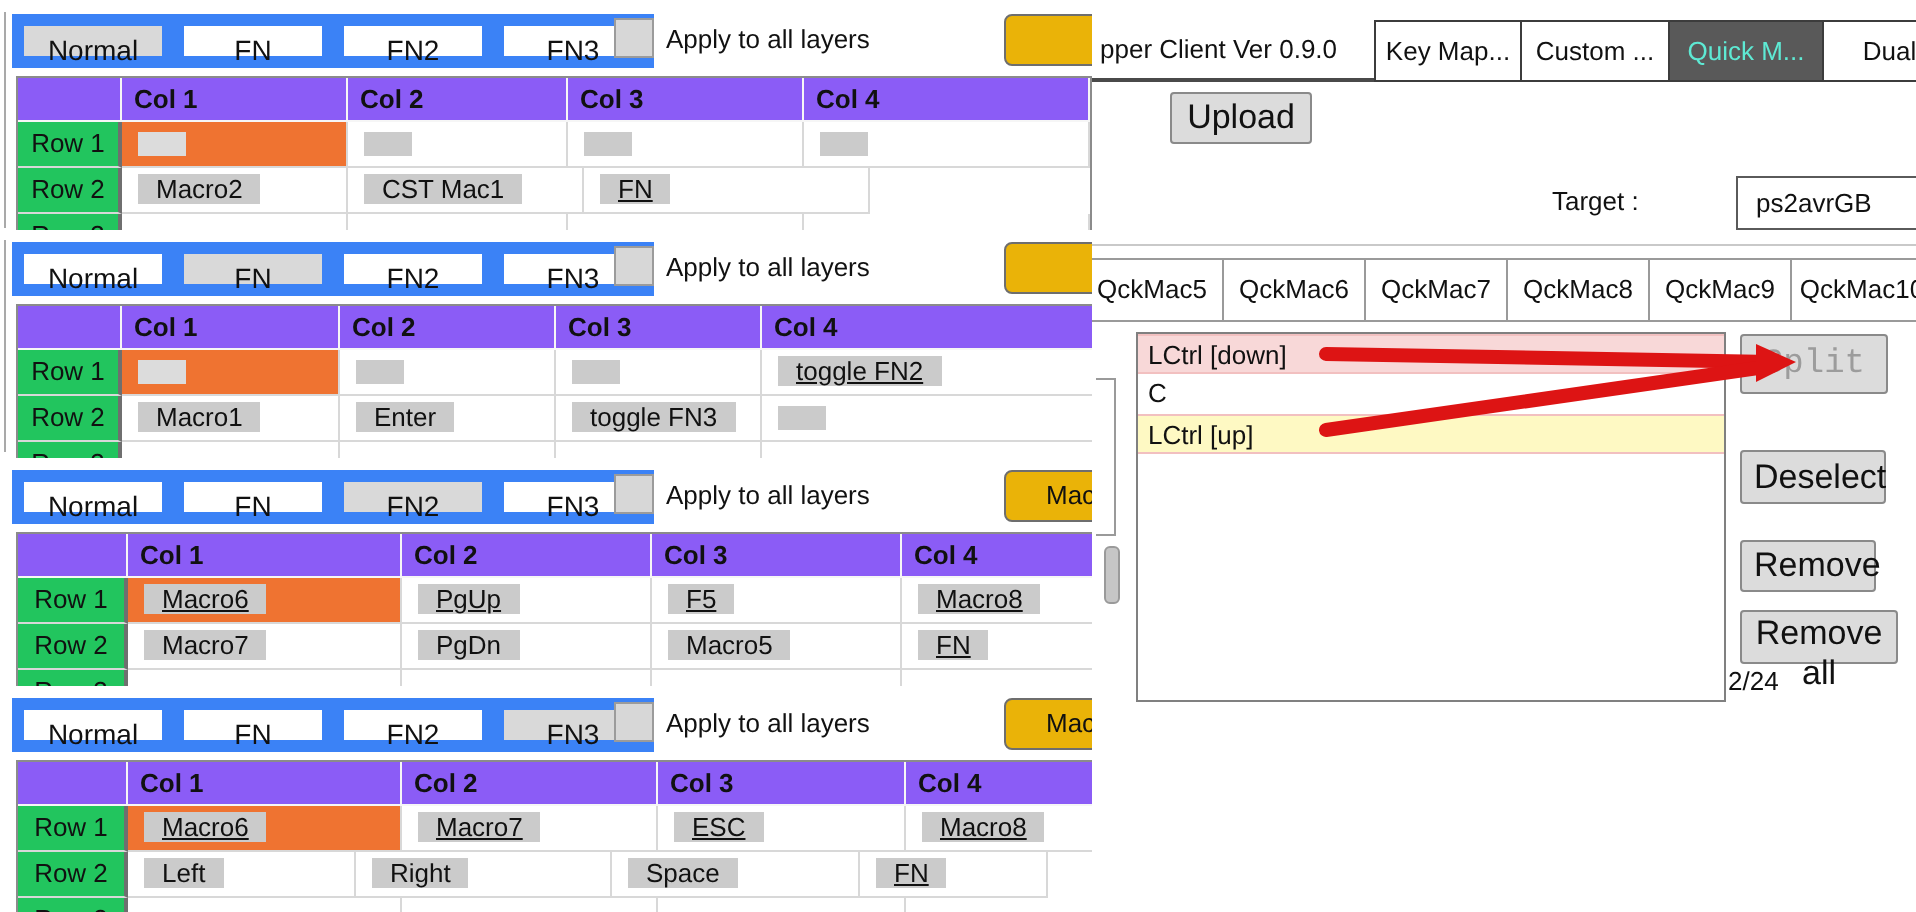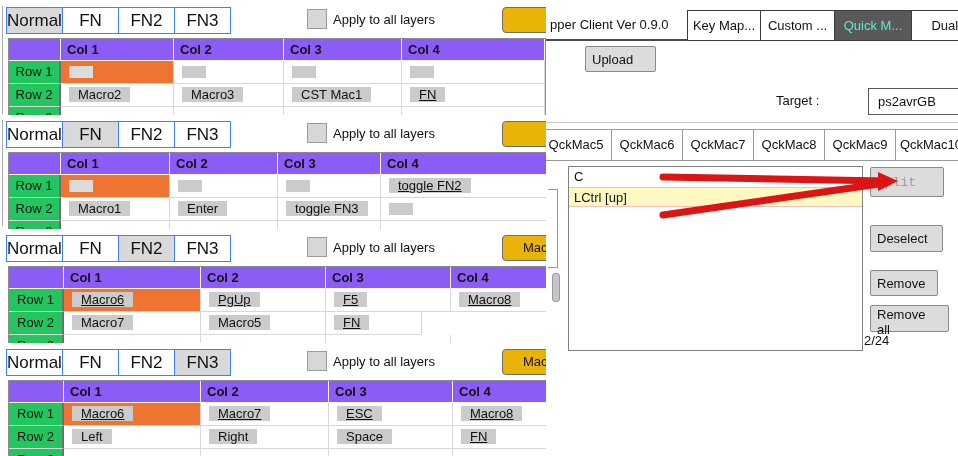--- a/index.html
+++ b/index.html
@@ -7,23 +7,23 @@
     width:958px;height:456px;position:relative;overflow:hidden;
     background:#ffffff;color:#111;
     font-family:"Liberation Sans",sans-serif;font-size:13px;
   }
 
   
   #left-pane{position:absolute;left:0;top:0;width:546px;height:456px;overflow:hidden}
   .groupline{position:absolute;left:2px;width:1px;background:#a9a9a9}
   .section{position:absolute;left:0;width:546px;overflow:hidden}
   .tabrow{position:absolute;left:6px;top:5px;white-space:nowrap;font-size:0}
-  .ltab{display:inline-block;width:57px;height:27px;line-height:25px;text-align:center;
-        background:#fff;border:1px solid #3b82f6;margin-left:-1px;box-sizing:border-box;
-        font-size:17px;vertical-align:top;cursor:default}
+  .ltab{display:inline-block;width:81px;height:27px;line-height:25px;text-align:center;
+        background:#fff;border:6px solid #3b82f6;margin-left:-1px;box-sizing:border-box;
+        font-size:14px;vertical-align:top;cursor:default}
   .ltab.first{margin-left:0}
   .ltab.active{background:#d9d9d9}
   .chk{position:absolute;left:307px;top:7px;width:18px;height:18px;background:#d7d7d7;border:1px solid #9b9b9b}
   .chklbl{position:absolute;left:333px;top:10px}
   .sidebtn{position:absolute;left:502px;top:5px;width:70px;height:26px;background:#eab308;
            border:1px solid #6e6e6e;border-radius:4px;line-height:24px;padding-left:20px;
            box-sizing:border-box;white-space:nowrap;overflow:hidden}
   .ktable{position:absolute;left:8px;top:36px;border:1px solid #8b8b8b;border-bottom:none;background:#fff}
   .trow{display:flex}
   .hcell{background:#8b5cf6;font-weight:bold;height:22px;line-height:21px;padding-left:6px;
@@ -42,21 +42,21 @@
   
   #right-pane{position:absolute;left:546px;top:0;width:412px;height:456px;overflow:hidden}
   .ver{position:absolute;left:4px;top:17px;white-space:nowrap}
   .topline{position:absolute;left:0;top:39px;width:412px;height:2px;background:#4a4a4a}
   .toptabs{position:absolute;left:141px;top:10px;white-space:nowrap;font-size:0}
   .rtab{display:inline-block;height:31px;line-height:29px;text-align:center;background:#fff;
         border:1px solid #3c3c3c;margin-left:-1px;box-sizing:border-box;font-size:13px;vertical-align:top}
   .rtab.first{margin-left:0}
   .rtab.active{background:#595959;color:#5eead4;border-color:#3c3c3c}
   .btn{position:absolute;background:#dcdcdc;border:1px solid #8a8a8a;border-radius:2px;
-       text-align:left;box-sizing:border-box;font-size:13px;font-family:"Liberation Sans",sans-serif;color:#111}
+       text-align:center;box-sizing:border-box;font-size:17px;font-family:"Liberation Sans",sans-serif;color:#111}
   .btn.disabled{color:#9c9c9c}
   .tgt-label{position:absolute;left:230px;top:93px;width:85px;text-align:left}
   .tgt-input{position:absolute;left:322px;top:88px;width:110px;height:27px;border:1px solid #5a5a5a;
              box-sizing:border-box;padding:0 0 0 9px;font-size:13px;font-family:"Liberation Sans",sans-serif;color:#111;background:#fff}
   .panelline{position:absolute;left:0;top:122px;width:412px;height:1px;background:#c9c9c9}
   .qcktabs{position:absolute;left:-6px;top:129px;white-space:nowrap;font-size:0}
   .qtab{display:inline-block;width:72px;height:32px;line-height:30px;text-align:center;background:#fff;
         border:1px solid #9a9a9a;margin-left:-1px;box-sizing:border-box;font-size:13px;vertical-align:top}
   .qtab.first{margin-left:0}
   .qckline{position:absolute;left:0;top:160px;width:412px;height:1px;background:#9a9a9a}
@@ -94,21 +94,20 @@
         <div class="trow">
           <div class="rlabel" style="width: 52px;">Row 1</div>
           <div class="bcell sel" style="width: 113px; background: rgb(239, 115, 49);"><div class="box"></div></div>
           <div class="bcell" style="width: 110px;"><div class="box"></div></div>
           <div class="bcell" style="width: 118px;"><div class="box"></div></div>
           <div class="bcell" style="width: 143px;"><div class="box"></div></div>
         </div>
         <div class="trow">
           <div class="rlabel" style="width: 52px;">Row 2</div>
           <div class="bcell" style="width: 113px;"><div class="chip">Macro2</div></div>
-          <div class="bcell" style="width: 110px;"><div class="chip">Macro3</div></div>
           <div class="bcell" style="width: 118px;"><div class="chip">CST Mac1</div></div>
           <div class="bcell" style="width: 143px;"><div class="chip link">FN</div></div>
         </div>
         <div class="trow">
           <div class="rlabel" style="width: 52px;">Row 3</div>
           <div class="bcell" style="width: 113px;"></div>
           <div class="bcell" style="width: 110px;"></div>
           <div class="bcell" style="width: 118px;"></div>
           <div class="bcell" style="width: 143px;"></div>
         </div>
@@ -166,20 +165,21 @@
         <div class="trow">
           <div class="rlabel" style="width: 55px;">Row 1</div>
           <div class="bcell sel" style="width: 137px; background: rgb(239, 115, 49);"><div class="chip link">Macro6</div></div>
           <div class="bcell" style="width: 125px;"><div class="chip link">PgUp</div></div>
           <div class="bcell" style="width: 125px;"><div class="chip link">F5</div></div>
           <div class="bcell" style="width: 96px;"><div class="chip link">Macro8</div></div>
         </div>
         <div class="trow">
           <div class="rlabel" style="width: 55px;">Row 2</div>
           <div class="bcell" style="width: 137px;"><div class="chip">Macro7</div></div>
+          <div class="bcell" style="width: 125px;"><div class="chip">PgDn</div></div>
           <div class="bcell" style="width: 125px;"><div class="chip">Macro5</div></div>
           <div class="bcell" style="width: 96px;"><div class="chip link">FN</div></div>
         </div>
         <div class="trow">
           <div class="rlabel" style="width: 55px;">Row 3</div>
           <div class="bcell" style="width: 137px;"></div>
           <div class="bcell" style="width: 125px;"></div>
           <div class="bcell" style="width: 125px;"></div>
           <div class="bcell" style="width: 96px;"></div>
         </div>
@@ -200,21 +200,21 @@
         </div>
         <div class="trow">
           <div class="rlabel" style="width: 55px;">Row 1</div>
           <div class="bcell sel" style="width: 137px; background: rgb(239, 115, 49);"><div class="chip link">Macro6</div></div>
           <div class="bcell" style="width: 128px;"><div class="chip link">Macro7</div></div>
           <div class="bcell" style="width: 124px;"><div class="chip link">ESC</div></div>
           <div class="bcell" style="width: 94px;"><div class="chip link">Macro8</div></div>
         </div>
         <div class="trow">
           <div class="rlabel" style="width: 55px;">Row 2</div>
-          <div class="bcell" style="width: 137px;"><div class="chip">Left</div></div>
+          <div class="bcell" style="width: 114px;"><div class="chip">Left</div></div>
           <div class="bcell" style="width: 128px;"><div class="chip">Right</div></div>
           <div class="bcell" style="width: 124px;"><div class="chip">Space</div></div>
           <div class="bcell" style="width: 94px;"><div class="chip link">FN</div></div>
         </div>
         <div class="trow">
           <div class="rlabel" style="width: 55px;">Row 3</div>
           <div class="bcell" style="width: 137px;"></div>
           <div class="bcell" style="width: 128px;"></div>
           <div class="bcell" style="width: 124px;"></div>
           <div class="bcell" style="width: 94px;"></div>
@@ -231,20 +231,21 @@
   <button class="btn" style="left:39px;top:46px;width:71px;height:26px">Upload</button>
 
   <div class="tgt-label">Target :</div>
   <input class="tgt-input" value="ps2avrGB" style="">
 
   <div class="panelline"></div>
   <div class="qcktabs" id="qck-tabs"><div class="qtab first">QckMac5</div><div class="qtab">QckMac6</div><div class="qtab">QckMac7</div><div class="qtab">QckMac8</div><div class="qtab">QckMac9</div><div class="qtab">QckMac10</div></div>
   <div class="qckline"></div>
 
   <div class="event-list" id="event-list">
+      <div class="event-row hl" style="background: rgb(248, 216, 216);">LCtrl [down]</div>
       <div class="event-row">C</div>
       <div class="event-row hl" style="background: #fef9c3;">LCtrl [up]</div>
     </div>
 
   <div class="bracket"></div>
   <div class="thumb"></div>
 
   <div id="side-buttons">
       <button class="btn disabled" style="left: 324px; top: 167px; width: 74px; height: 30px; position: absolute; font-family: Liberation Mono, monospace;">Split</button>
       <button class="btn" style="left: 324px; top: 225px; width: 73px; height: 27px; position: absolute;">Deselect</button>

